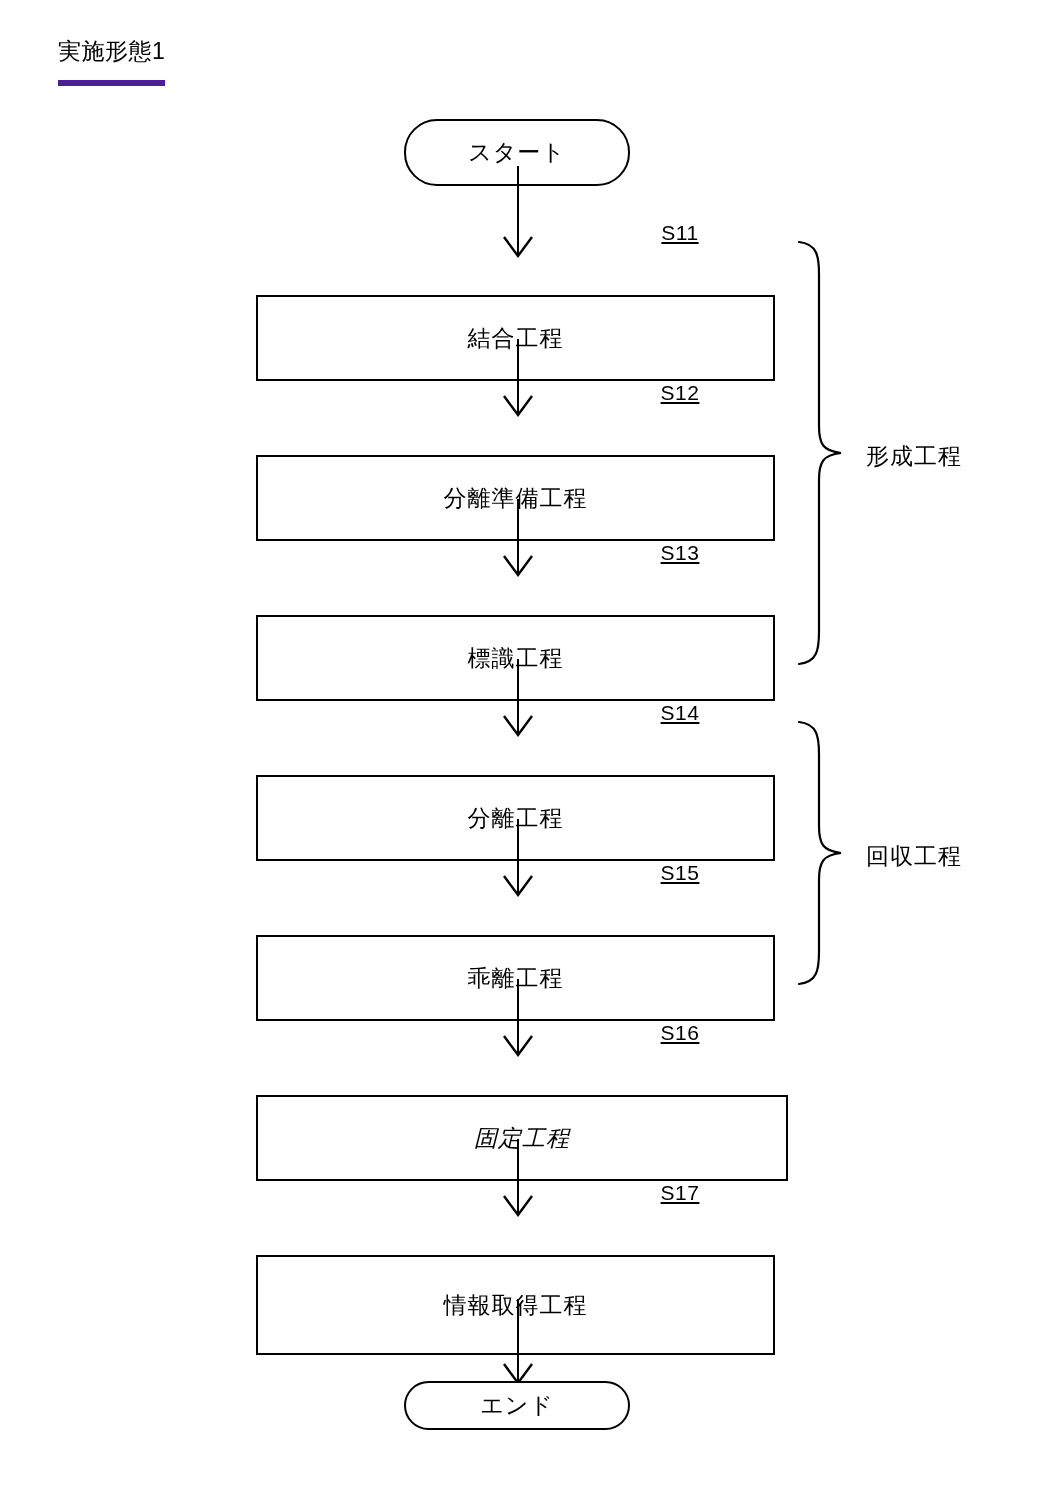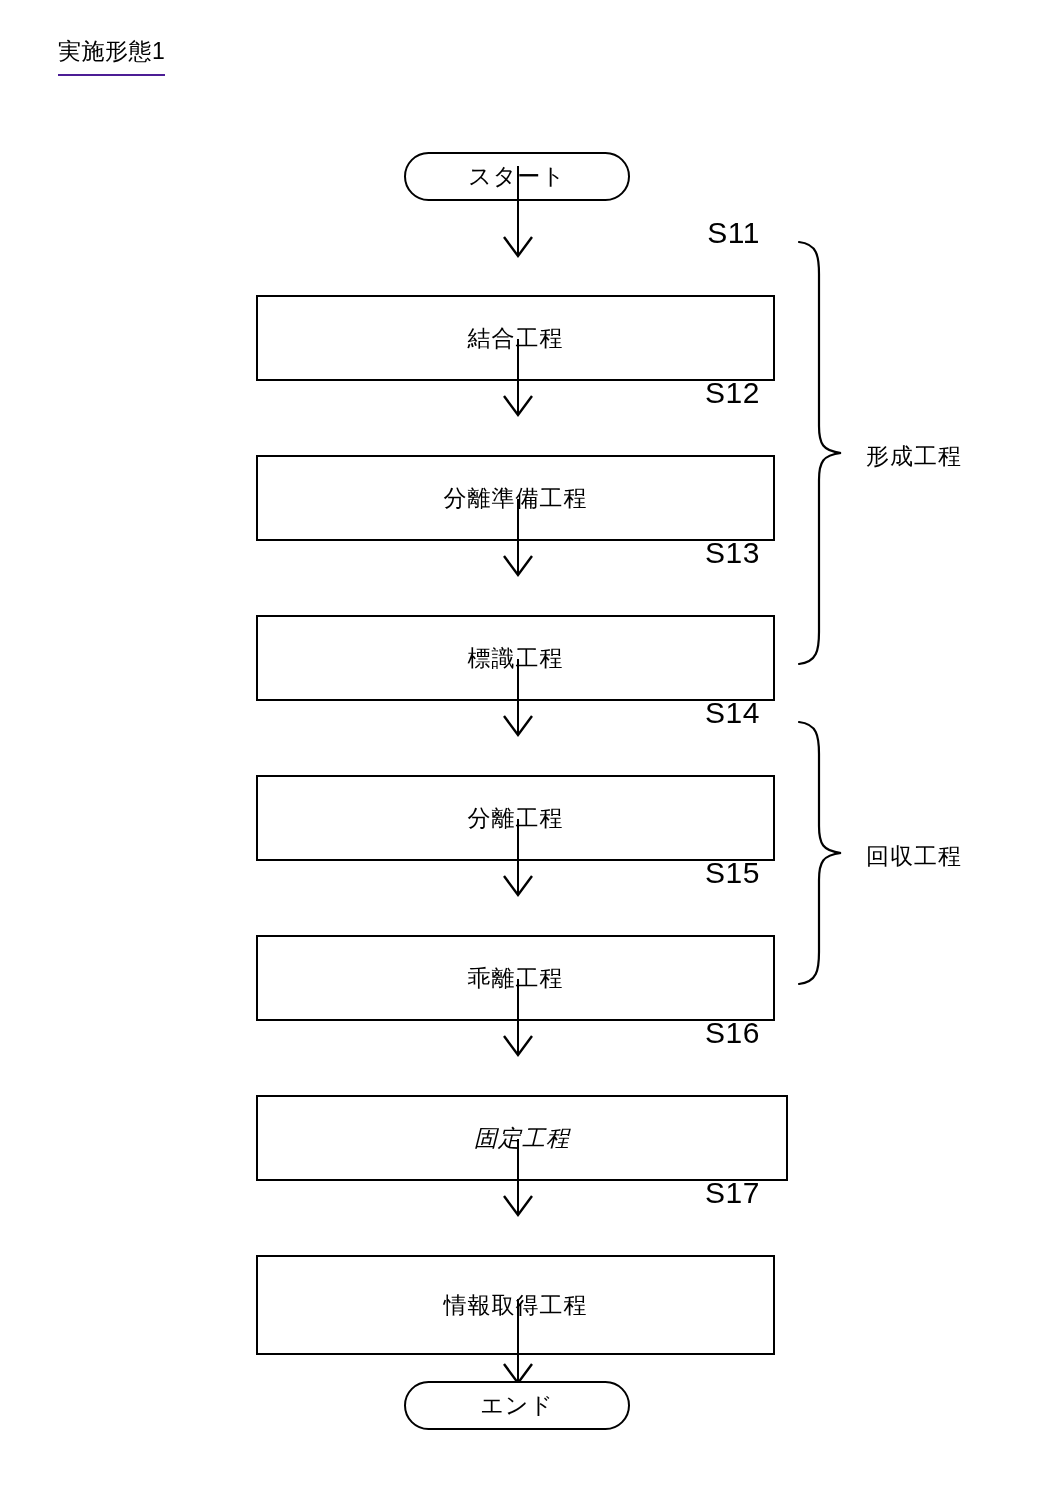--- a/index.html
+++ b/index.html
@@ -20,22 +20,22 @@
   }
 
   
   .fig-title {
     position: absolute;
     left: 58px;
     top: 36px;
     font-size: 23px;
     line-height: 30px;
     letter-spacing: 0.5px;
-    border-bottom: 2px solid #4c1d95;
-    padding-bottom: 8px;
+    border-bottom: 6px solid #4c1d95;
+    padding-bottom: 14px;
     white-space: nowrap;
   }
 
   
   .terminator {
     position: absolute;
     box-sizing: border-box;
     border: 2.2px solid #000;
     border-radius: 33px;
     background: #fff;
@@ -56,25 +56,26 @@
     align-items: center;
     justify-content: center;
     font-size: 23px;
     letter-spacing: 1px;
     margin-top: 40px;
   }
 
   
   .step-id {
     position: absolute;
-    font-size: 30px;
+    font-size: 21px;
     line-height: 22px;
     letter-spacing: 0.5px;
-    text-align: right;
+    text-align: center;
     white-space: nowrap;
+    text-decoration: underline;
   }
 
   
   .connector {
     position: absolute;
     overflow: visible;
   }
   .connector line,
   .connector polyline {
     stroke: #000;
@@ -107,21 +108,21 @@
     white-space: nowrap;
   }
 </style>
 </head>
 <body>
 
 <div id="page">
 
   <div class="fig-title">実施形態1</div>
 
-  <div class="terminator" style="left:404px; top:119px; width:226px; height:49px;margin-top:33px;">
+  <div class="terminator" style="left:404px; top:119px; width:226px; height:67px;">
     <span>スタート</span>
   </div>
 
   <svg class="connector" style="left:497px; top:166px; width:42px; height:92px;" viewBox="0 0 42 92">
     <line class="conn-stem" x1="21" y1="0" x2="21" y2="89"></line>
     <polyline class="conn-head" points="7,71 21,90 35,71"></polyline>
   </svg>
 
   <div class="step-id" style="left:600px; top:222px; width:160px;">S11</div>
   <div class="proc-box" style="left:256px; top:255px; width:519px; height:86px;">

